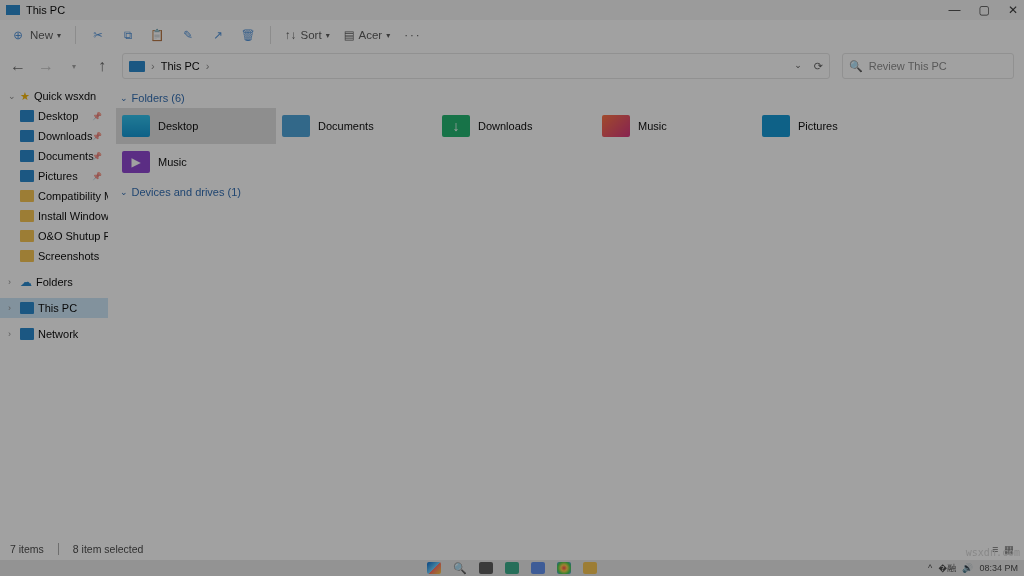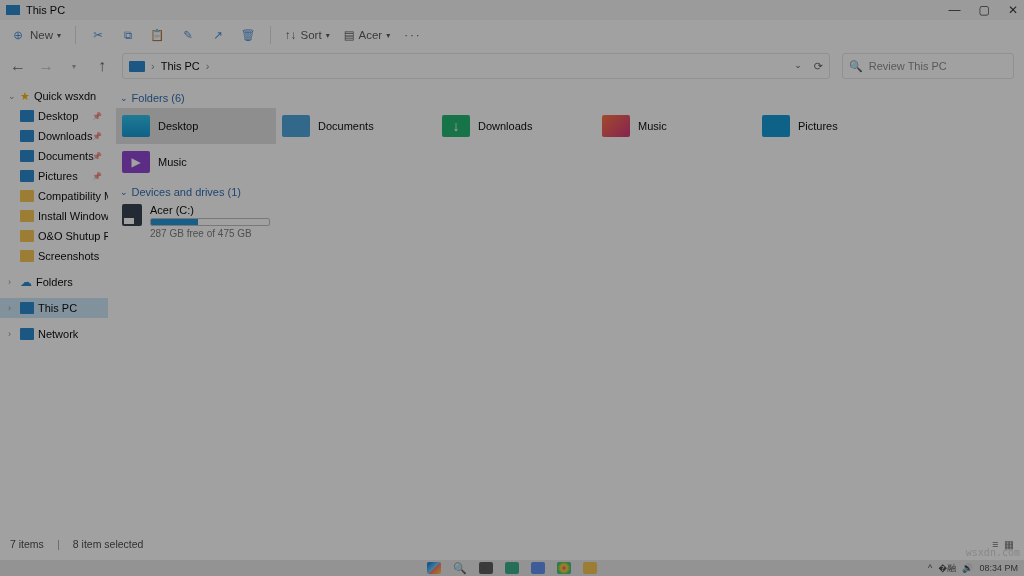--- a/index.html
+++ b/index.html
@@ -51,21 +51,21 @@
   .fico.vids { background: #8a3fcf; color:#fff; display:flex; align-items:center; justify-content:center; font-size:12px;}
   
   .drive-item { width: 160px; display: flex; gap: 8px; padding: 2px 6px; }
   .drive-ico { width: 28px; height: 22px; background: #2d3a4a; border-radius: 2px; display:flex; align-items:flex-end; }
   .drive-ico::after{content:""; display:block; width:10px; height:6px; background:#fff; margin:2px;}
   .drive-info { display: flex; flex-direction: column; gap: 2px; }
   .drive-bar { width: 120px; height: 8px; border: 1px solid #bbb; border-radius: 2px; overflow: hidden; }
   .drive-fill { height: 100%; background: #1a8fd8; }
   .drive-sub { font-size: 10px; color: #777; }
   
-  .statusbar { position: absolute; left: 0; bottom: 16px; width: 100%; height: 22px; display: flex; padding: 0 10px; font-size: 10.5px; color: #444; gap: 14px; z-index: 2; }
+  .statusbar { position: absolute; left: 0; bottom: 16px; width: 100%; height: 22px; display: flex; align-items: center; padding: 0 10px; font-size: 10.5px; color: #444; gap: 14px; z-index: 2; }
   .statusbar .sb-sep { width: 1px; height: 12px; background: #aaa; }
   .statusbar .right-icons { margin-left: auto; display: flex; gap: 6px; color: #666; }
   
   .taskbar { position: absolute; left: 0; bottom: 0; width: 100%; height: 16px; background: #e8e8e8; display: flex; align-items: center; justify-content: center; z-index: 2; }
   .tb-center { display: flex; gap: 12px; align-items: center; }
   .tb-item { width: 14px; height: 12px; border-radius: 2px; }
   .tb-right { position: absolute; right: 6px; display: flex; align-items: center; gap: 6px; font-size: 9px; color: #444; }
   .watermark { position: absolute; right: 4px; bottom: 18px; font-size: 10px; color: #888; z-index: 6; font-family: monospace; text-align: center;}
 </style>
 </head>
@@ -221,30 +221,20 @@
       <div class="folder-item">
           <span class="fico vids">▶</span>
           <span>Music</span>
         </div>
     </div>
 
     <div class="group-hdr">
       <span class="gch">⌄</span>
       <span>Devices and drives (1)</span>
     </div>
-    <div class="drive-item">
-      <span class="drive-ico"></span>
-      <div class="drive-info">
-        <span>Acer (C:)</span>
-        <div class="drive-bar">
-            <div class="drive-fill" id="drive-fill" style="width: 40%;"></div>
-          </div>
-        <span class="drive-sub">287 GB free of 475 GB</span>
-      </div>
-    </div>
   </div>
 </div>
 
 <div class="statusbar">
   <span>7 items</span>
   <span class="sb-sep"></span>
   <span>8 item selected</span>
   <div class="right-icons">
     <span>≡</span>
     <span>▦</span>

